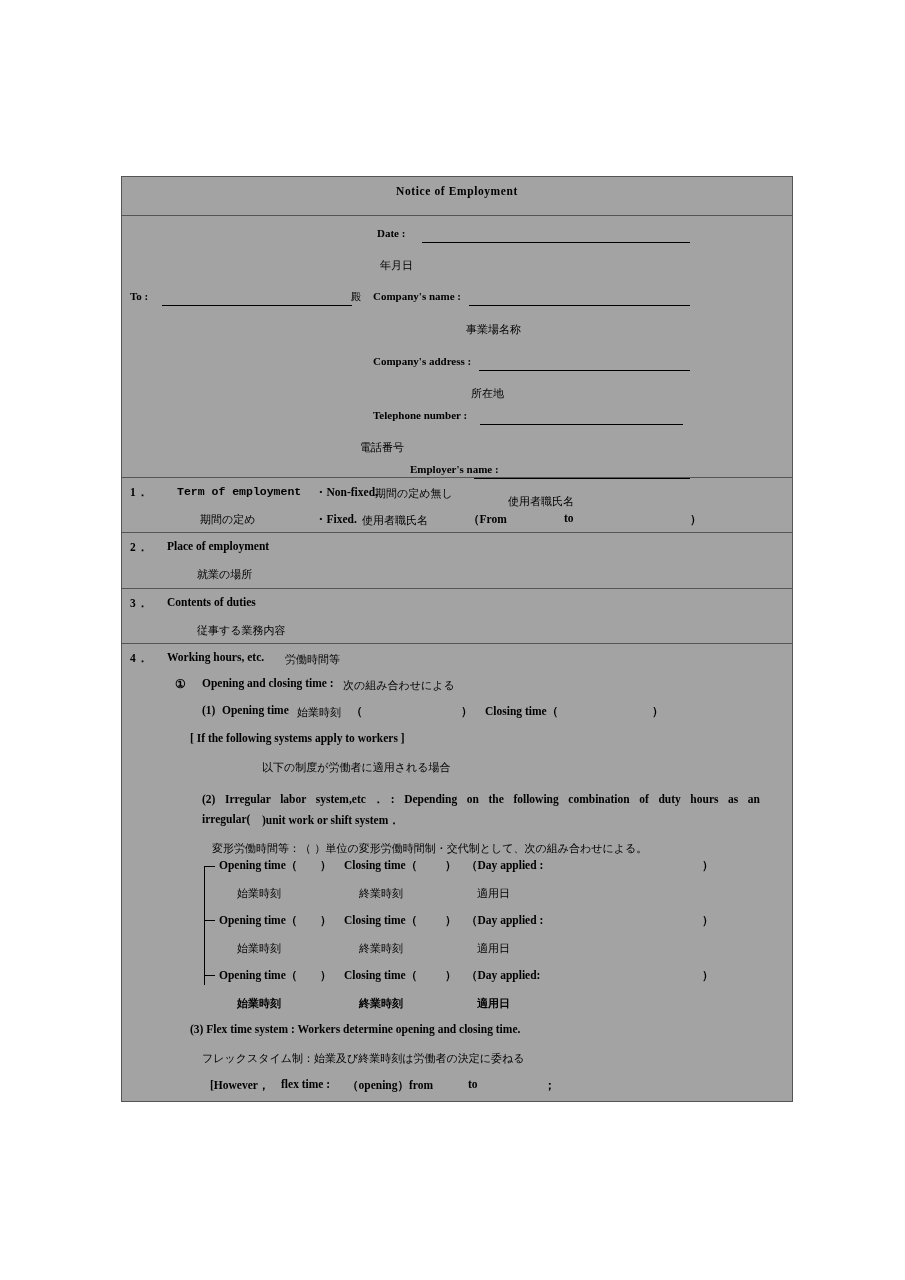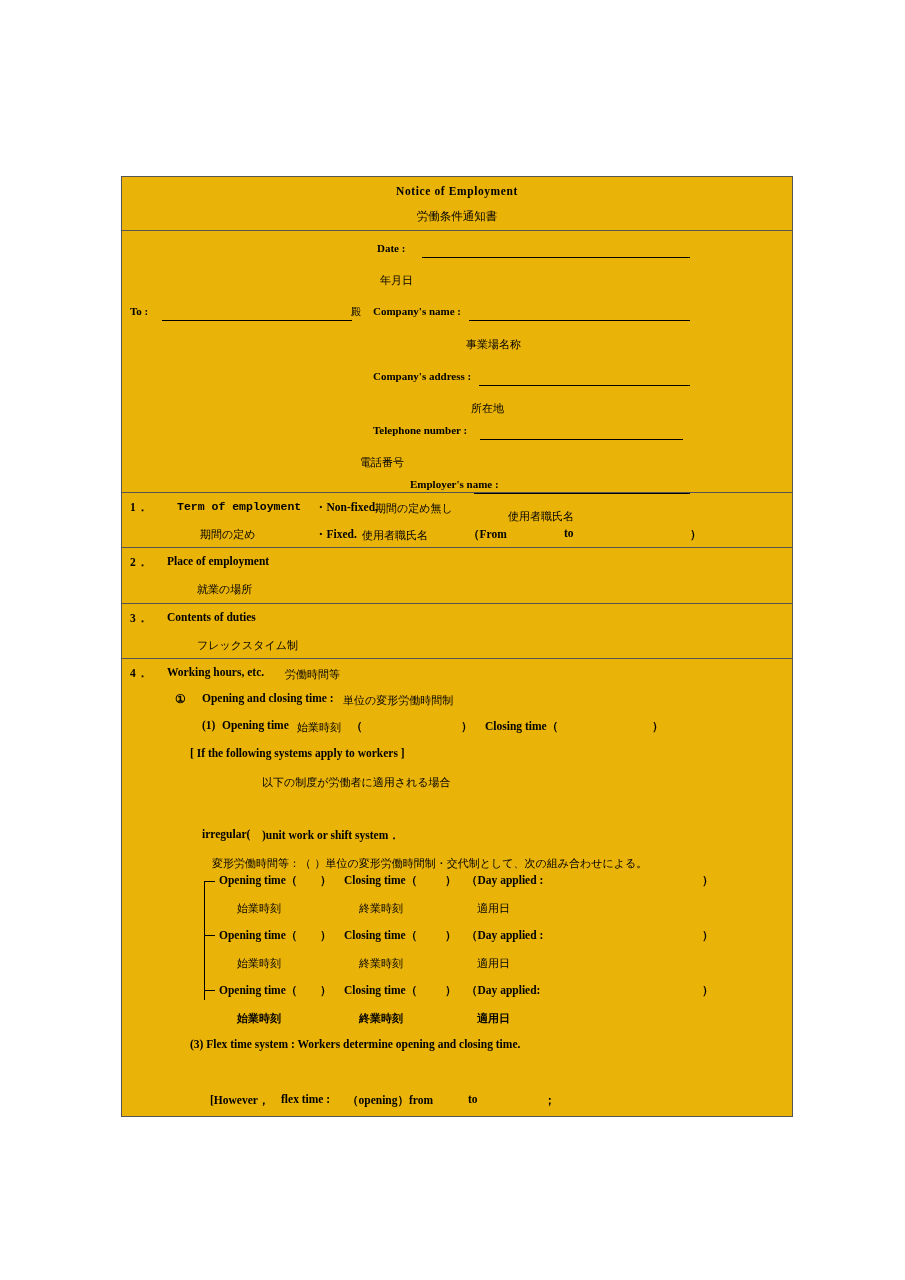--- a/index.html
+++ b/index.html
@@ -16,21 +16,21 @@
     overflow: hidden;
   }
 
   #doc {
     position: absolute;
     left: 121px;
     top: 176px;
     width: 672px;
     border: 1px solid #555555;
     box-sizing: border-box;
-    background: #eab308;
+    background: #a3a3a3;
   }
 
   .row {
     border-bottom: 1px solid #555555;
     box-sizing: border-box;
     position: relative;
   }
   .row.last { border-bottom: none; }
 
   
@@ -107,21 +107,20 @@
   }
   .uline { }
 </style>
 </head>
 <body>
 
 <div id="doc">
 
   <div class="row" id="hdr">
     <div class="title-en">Notice  of   Employment</div>
-    <div class="title-ja">労働条件通知書</div>
   </div>
 
   <div class="row" id="addr">
 
     <span class="lbl" style="left:255px; top:11px;">Date :</span>
     <span class="rule" style="left:300px; top:26px; width:268px;"></span>
     <span class="ja" style="left:258px; top:42px;">年月日</span>
 
     <span class="lbl" style="left:8px; top:74px;">To :</span>
     <span class="rule" style="left:40px; top:89px; width:190px;"></span>
@@ -160,44 +159,45 @@
 
   <div class="row sec" style="height:56px;">
     <span class="num" style="top:7px;">2．</span>
     <span class="en" style="left:45px; top:7px;">Place of employment</span>
     <span class="jp" style="left:75px; top:34px;">就業の場所</span>
   </div>
 
   <div class="row sec" style="height:55px;">
     <span class="num" style="top:7px;">3．</span>
     <span class="en" style="left:45px; top:7px;">Contents of duties</span>
-    <span class="jp" style="left:75px; top:34px;">フレックスタイム制</span>
+    <span class="jp" style="left:75px; top:34px;">従事する業務内容</span>
   </div>
 
   <div class="row sec last" style="height:457px;">
 
     <span class="num" style="top:7px;">4．</span>
     <span class="en" style="left:45px; top:7px;">Working hours, etc.</span>
     <span class="jp" style="left:163px; top:8px;">労働時間等</span>
 
     <span class="en" style="left:53px; top:33px; font-size:12px;">①</span>
     <span class="en" style="left:80px; top:33px;">Opening and closing time :</span>
-    <span class="jp" style="left:221px; top:34px;">単位の変形労働時間制</span>
+    <span class="jp" style="left:221px; top:34px;">次の組み合わせによる</span>
 
     <span class="en" style="left:80px; top:60px;">(1)</span>
     <span class="en" style="left:100px; top:60px;">Opening time</span>
     <span class="jp" style="left:175px; top:61px;">始業時刻</span>
     <span class="en" style="left:229px; top:60px;">（</span>
     <span class="en" style="left:339px; top:60px;">）</span>
     <span class="en" style="left:363px; top:60px;">Closing time（</span>
     <span class="en" style="left:530px; top:60px;">）</span>
 
     <span class="en" style="left:68px; top:88px;">[  If the following systems apply to workers  ]</span>
     <span class="jp" style="left:140px; top:116px;">以下の制度が労働者に適用される場合</span>
 
+    <span class="justified" style="left:80px; top:142px; width:558px;">(2)  Irregular  labor  system,etc．: Depending  on  the  following  combination  of  duty  hours  as  an</span>
     <span class="nojust" style="left:80px; top:169px;">irregular(</span>
     <span class="nojust" style="left:140px; top:169px;">)unit work or shift system．</span>
     <span class="jp" style="left:90px; top:197px;">変形労働時間等：（        ）単位の変形労働時間制・交代制として、次の組み合わせによる。</span>
 
     <span class="bracket" style="left:82px; top:222px; height:119px;"></span>
     <span class="tick" style="left:82px; top:222px;"></span>
     <span class="tick" style="left:82px; top:276px;"></span>
     <span class="tick" style="left:82px; top:331px;"></span>
 
     <span class="en" style="left:97px; top:214px;">Opening time（</span>
@@ -224,20 +224,21 @@
     <span class="en" style="left:198px; top:324px;">）</span>
     <span class="en" style="left:222px; top:324px;">Closing time（</span>
     <span class="en" style="left:323px; top:324px;">）</span>
     <span class="en" style="left:344px; top:324px;">（Day applied:</span>
     <span class="en" style="left:580px; top:324px;">）</span>
     <span class="jp b" style="left:115px; top:352px;">始業時刻</span>
     <span class="jp b" style="left:237px; top:352px;">終業時刻</span>
     <span class="jp b" style="left:355px; top:352px;">適用日</span>
 
     <span class="en" style="left:68px; top:379px;">(3) Flex time system : Workers determine opening and closing time.</span>
+    <span class="jp" style="left:80px; top:407px;">フレックスタイム制：始業及び終業時刻は労働者の決定に委ねる</span>
 
     <span class="en" style="left:88px; top:434px;">[However，</span>
     <span class="en uline" style="left:159px; top:434px;">flex time :</span>
     <span class="en uline" style="left:225px; top:434px;">（opening）from</span>
     <span class="en" style="left:346px; top:434px;">to</span>
     <span class="en" style="left:422px; top:434px;">；</span>
   </div>
 
 </div>
 

